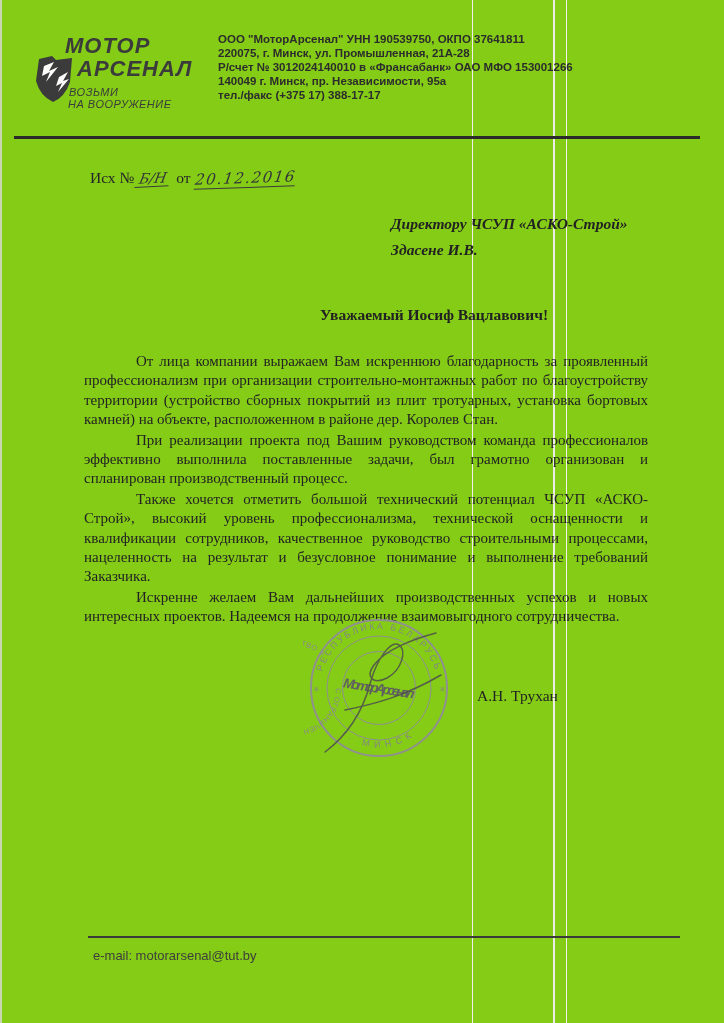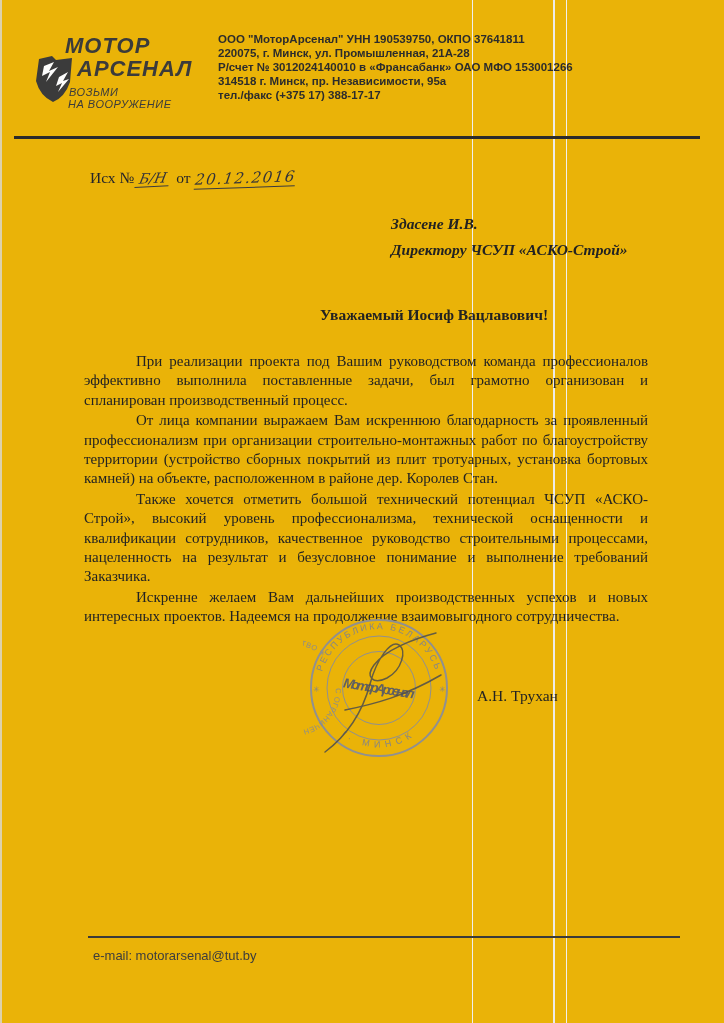--- a/index.html
+++ b/index.html
@@ -1,19 +1,19 @@
 <!DOCTYPE html>
 <html><head>
 <meta charset="utf-8">
 <style>
   html, body { margin: 0; padding: 0; background: #e9e8e6; }
   .page {
     position: relative;
     width: 724px; height: 1023px;
-    background: #eab308;
+    background: #84cc16;
     overflow: hidden;
     font-family: "Liberation Serif", serif;
     color: #1f1f1f;
   }
   
   .scanline { position: absolute; top: 0; bottom: 0; pointer-events: none; }
   .edge-left { position: absolute; left: 0; top: 0; bottom: 0; width: 2px; background: #d9d8d6; opacity: .8; }
 
   
   .logo-shield { position: absolute; left: 32px; top: 56px; }
@@ -113,41 +113,41 @@
   </svg>
   <div class="logo-word1">МОТОР</div>
   <div class="logo-word2">АРСЕНАЛ</div>
   <div class="logo-tag1">ВОЗЬМИ</div>
   <div class="logo-tag2">НА ВООРУЖЕНИЕ</div>
 
   <div class="company-info">
     <div>ООО "МоторАрсенал" УНН 190539750, ОКПО 37641811</div>
     <div>220075, г. Минск, ул. Промышленная, 21А-28</div>
     <div>Р/счет № 3012024140010 в «Франсабанк» ОАО МФО 153001266</div>
-    <div>314518 г. Минск, пр. Независимости, 95а</div>
+    <div>140049 г. Минск, пр. Независимости, 95а</div>
     <div>тел./факс (+375 17) 388-17-17</div>
   </div>
 
   <div class="divider"></div>
 
   <div class="ref-line">
     <span>Исх №</span><span class="hand hand-num">Б/Н</span>
     <span>от</span><span class="hand hand-date">20.12.2016</span>
   </div>
 
   <div class="addressee">
+    <div>Директору ЧСУП «АСКО-Строй»</div>
     <div>Здасене И.В.</div>
-    <div>Директору ЧСУП «АСКО-Строй»</div>
   </div>
 
   <div class="salutation">Уважаемый Иосиф Вацлавович!</div>
 
   <div class="body-text">
+    <p>От лица компании выражаем Вам искреннюю благодарность за проявленный профессионализм при организации строительно-монтажных работ по благоустройству территории (устройство сборных покрытий из плит тротуарных, установка бортовых камней) на объекте, расположенном в районе дер. Королев Стан.</p>
     <p>При реализации проекта под Вашим руководством команда профессионалов эффективно выполнила поставленные задачи, был грамотно организован и спланирован производственный процесс.</p>
-    <p>От лица компании выражаем Вам искреннюю благодарность за проявленный профессионализм при организации строительно-монтажных работ по благоустройству территории (устройство сборных покрытий из плит тротуарных, установка бортовых камней) на объекте, расположенном в районе дер. Королев Стан.</p>
     <p>Также хочется отметить большой технический потенциал ЧСУП «АСКО-Строй», высокий уровень профессионализма, технической оснащенности и квалификации сотрудников, качественное руководство строительными процессами, нацеленность на результат и безусловное понимание и выполнение требований Заказчика.</p>
     <p>Искренне желаем Вам дальнейших производственных успехов и новых интересных проектов. Надеемся на продолжение взаимовыгодного сотрудничества.</p>
   </div>
 
   <div class="sig-name">А.Н. Трухан</div>
 
   <svg class="stamp" width="152" height="152" viewBox="0 0 152 152">
     <g stroke="#909090" fill="none">
       <circle cx="76" cy="76" r="68" stroke-width="2"></circle>
       <circle cx="76" cy="76" r="52" stroke-width="1"></circle>

